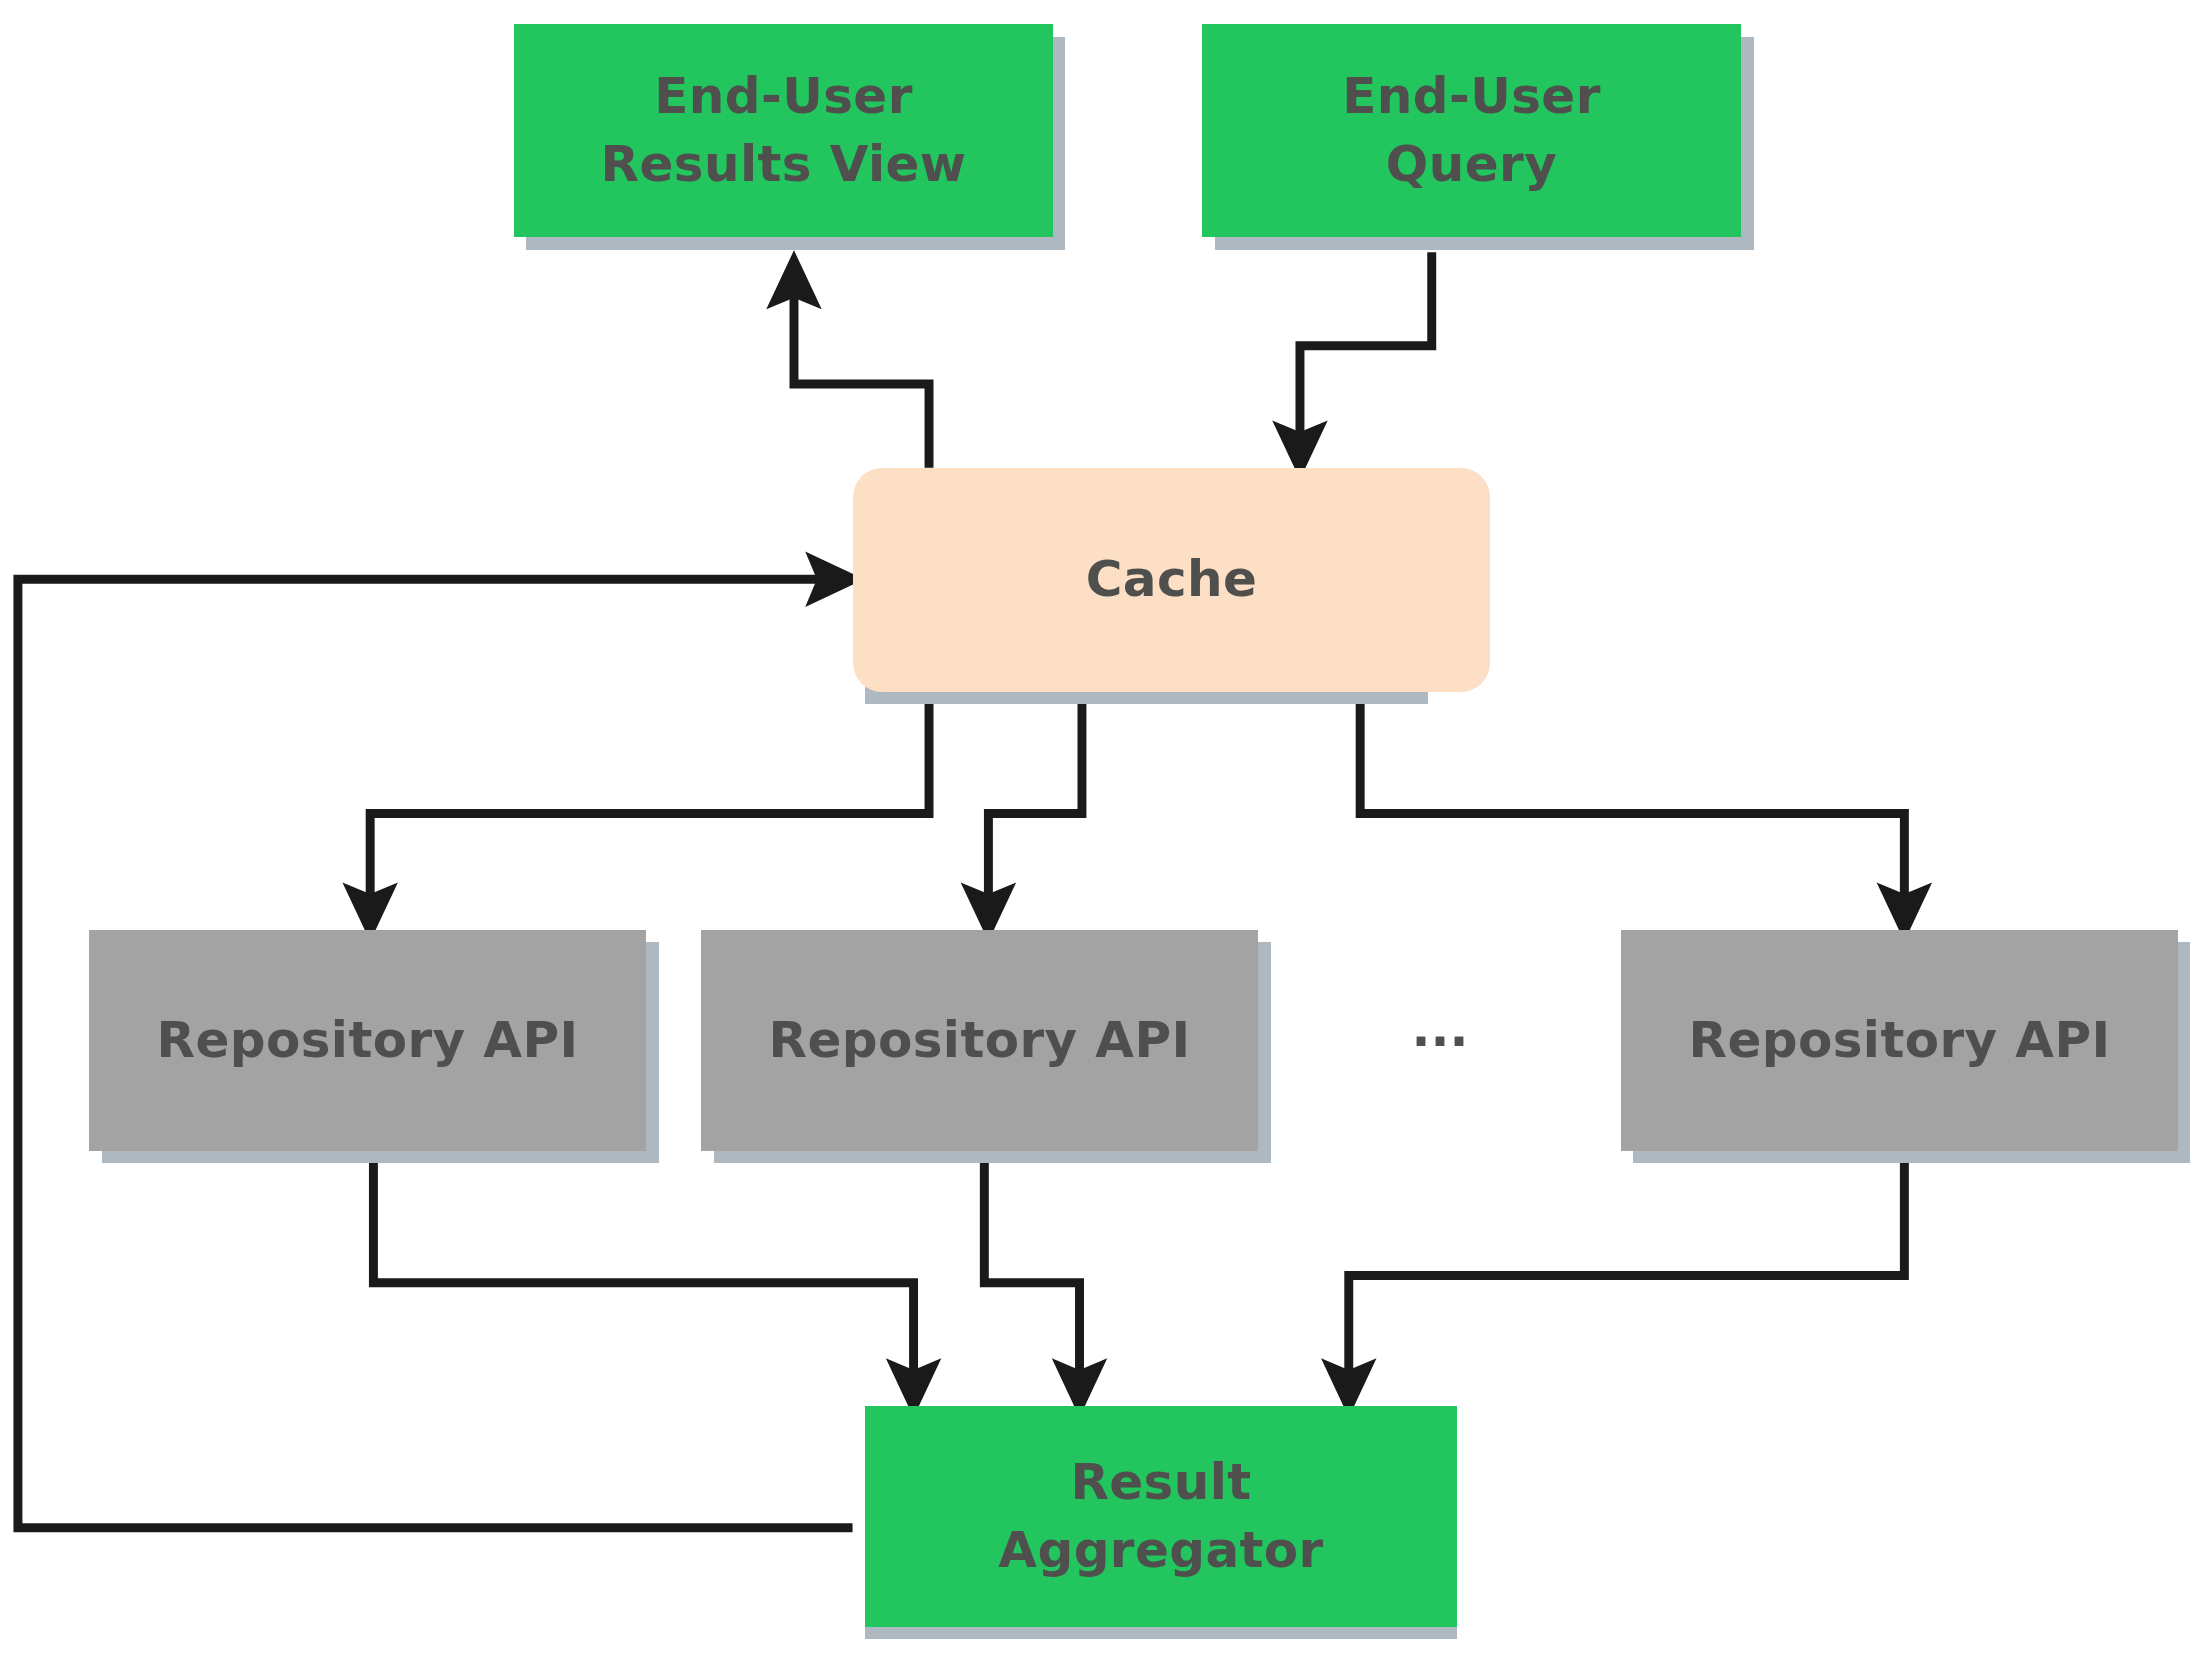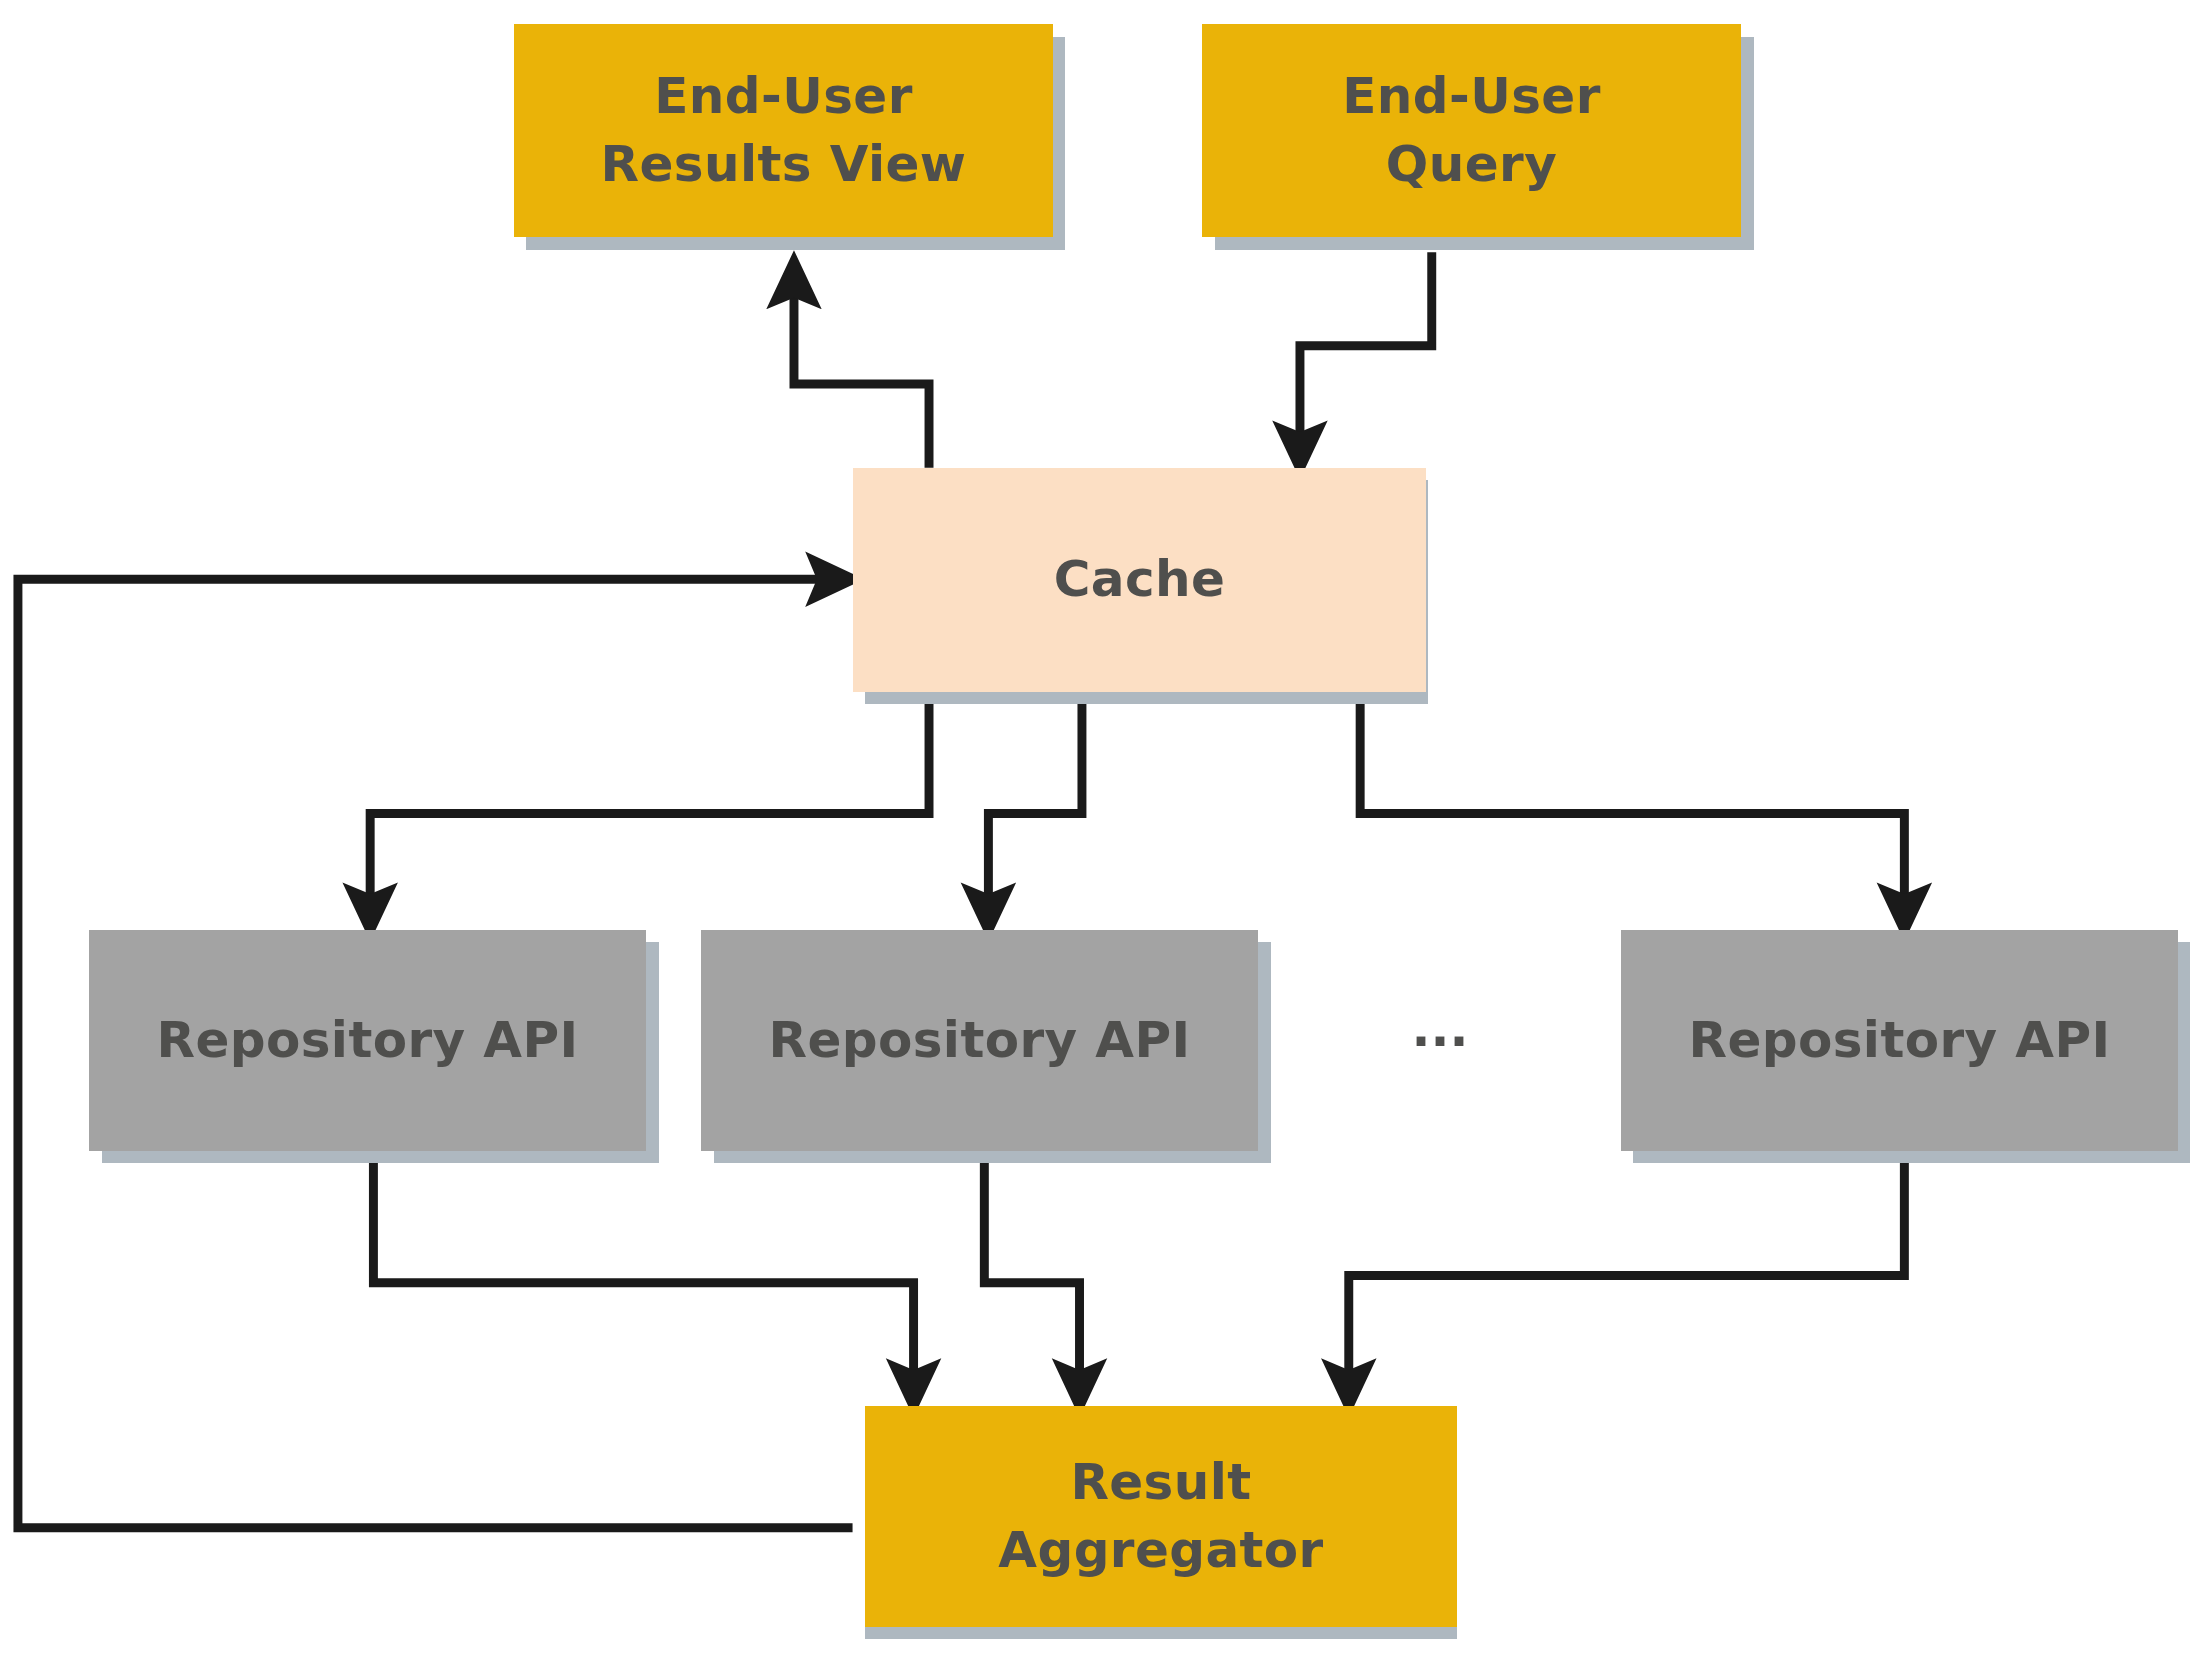--- a/index.html
+++ b/index.html
@@ -34,21 +34,21 @@
     justify-content: center;
     text-align: center;
     color: #4f4f4d;
     font-weight: bold;
     font-size: 50px;
     line-height: 1.35;
     letter-spacing: 0.4px;
     white-space: pre-line;
     z-index: 3;
   }
-  .node.blue   { background: #eab308; }
+  .node.blue   { background: #22c55e; }
   .node.orange { background: #FCDFC4; }
   .node.green  { background: #a3a3a3; }
 
   .node-shadow {
     position: absolute;
     background: #AEB8C0;
     z-index: 2;
   }
   .ellipsis-label {
     position: absolute;
@@ -107,21 +107,21 @@
   <div class="node blue" style="left:514px; top:24.4px; width:539px; height:213px;">
     <span>End-User
 Results View</span>
   </div>
 
   <div class="node blue" style="left:1202px; top:24.4px; width:539px; height:213px;">
     <span>End-User
 Query</span>
   </div>
 
-  <div class="node orange" style="left:853px; top:468px; width:573px; height:224px;">
+  <div class="node orange" style="left:853px; top:468px; width:637px; height:224px;border-radius:29px;">
     <span>Cache</span>
   </div>
 
   <div class="node green" style="left:89px; top:930px; width:557px; height:221px;">
     <span>Repository API</span>
   </div>
 
   <div class="node green" style="left:701px; top:930px; width:557px; height:221px;">
     <span>Repository API</span>
   </div>

